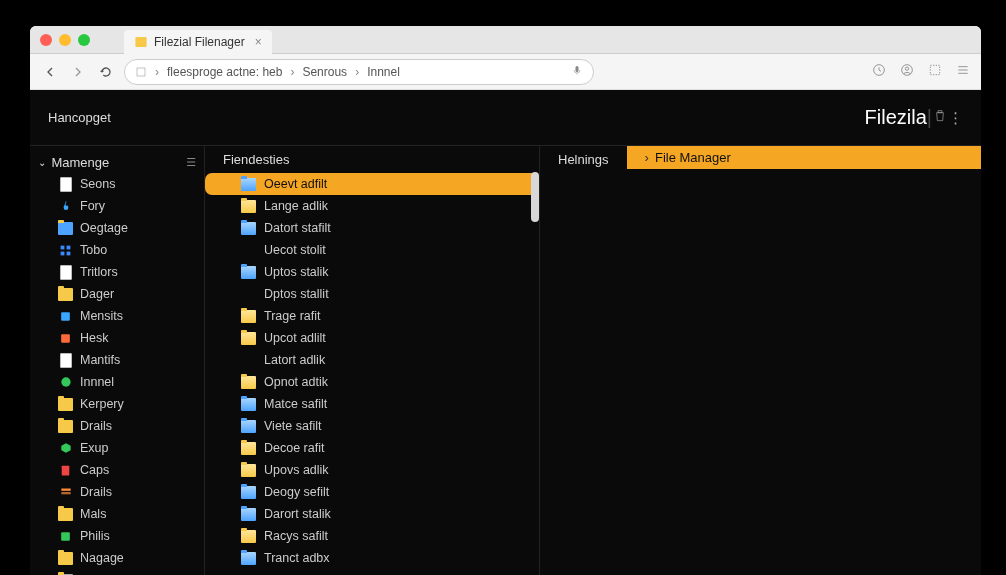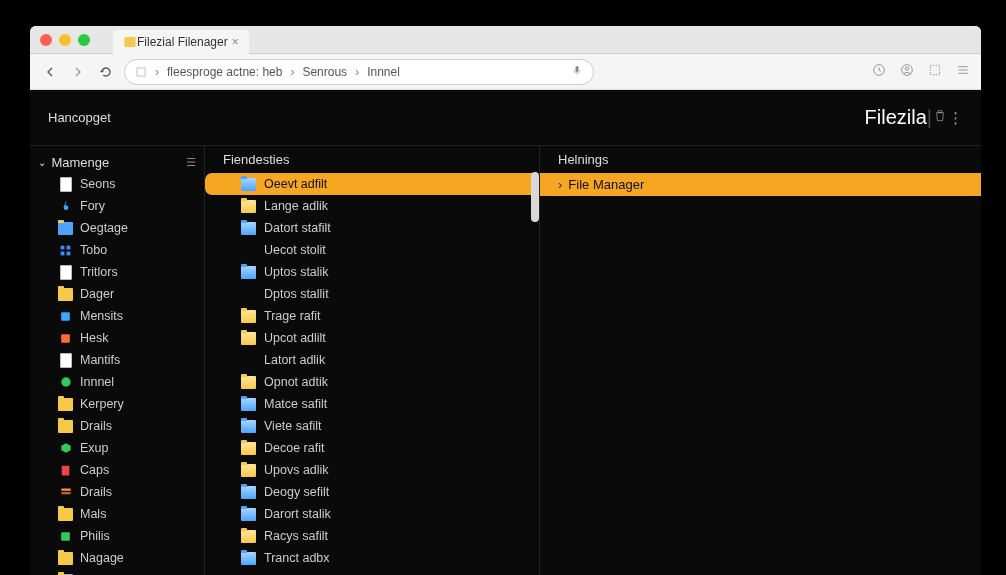--- a/index.html
+++ b/index.html
@@ -1,20 +1,20 @@
 <!DOCTYPE html>
 <html><head>
 <meta charset="utf-8">
 <style>
 * { margin:0; padding:0; box-sizing:border-box; }
 body { width:1006px; height:575px; background:#000; font-family:Arial,Helvetica,sans-serif; font-size:13px; overflow:hidden; }
 .window { position:absolute; top:26px; left:30px; right:25px; bottom:0; background:#f5f5f5; border-radius:6px 6px 0 0; overflow:hidden; display:flex; flex-direction:column; }
 .titlebar { height:28px; background:#e6e6e6; display:flex; align-items:center; padding:0 10px; gap:7px; border-bottom:1px solid #ccc; }
 .tl-btn { width:12px; height:12px; border-radius:50%; }
-.tab { margin-left:16px; display:flex; align-items:center; background:#f5f5f5; border-radius:4px 4px 0 0; padding:4px 10px; font-size:12px; color:#333; height:24px; margin-top:4px; }
+.tab { margin-left:27px; display:flex; align-items:center; gap:6px; background:#f5f5f5; border-radius:4px 4px 0 0; padding:4px 10px; font-size:12px; color:#333; height:24px; margin-top:4px; }
 .tab svg { width:14px; height:14px; }
 .tab-x { color:#888; margin-left:4px; }
 .toolbar { height:36px; background:#f5f5f5; display:flex; align-items:center; padding:0 10px; gap:8px; border-bottom:1px solid #ddd; }
 .nav-icon { width:20px; height:20px; display:flex; align-items:center; justify-content:center; color:#555; cursor:pointer; }
 .urlbar { flex:1; max-width:470px; height:26px; background:#fff; border:1px solid #ccc; border-radius:13px; display:flex; align-items:center; padding:0 10px; font-size:12px; color:#555; gap:4px; }
 .urlbar .crumb { color:#888; margin:0 4px; }
 .urlbar .voice { margin-left:auto; }
 .right-icons { margin-left:auto; display:flex; gap:12px; color:#555; }
 .right-icons span { cursor:pointer; }
 .app { flex:1; background:#0a0a0a; display:flex; flex-direction:column; overflow:hidden; }
@@ -27,21 +27,21 @@
 .sidebar-head { display:flex; align-items:center; padding:3px 10px 3px 8px; color:#ddd; font-size:13px; }
 .sidebar-head .spacer { margin-left:auto; color:#888; font-size:11px; letter-spacing:-2px; }
 .side-item { display:flex; align-items:center; gap:7px; padding:2px 0 2px 28px; color:#ccc; font-size:12.5px; cursor:pointer; line-height:18px; }
 .ico { width:15px; height:15px; display:flex; align-items:center; justify-content:center; font-size:13px; }
 .midpane { width:335px; border-right:1px solid #222; display:flex; flex-direction:column; overflow:hidden; position:relative; }
 .pane-header { padding:6px 18px; color:#ddd; font-size:13px; }
 .mid-list { flex:1; overflow-y:auto; }
 .mid-item { display:flex; align-items:center; gap:8px; padding:2px 0 2px 36px; color:#ccc; font-size:12.5px; cursor:pointer; line-height:18px;border-radius:7px; }
 .mid-item.selected { background:#f5a623; color:#111; }
 .scroll-handle { position:absolute; right:0; top:26px; width:8px; height:50px; background:#d8d8d8; border-radius:4px; }
-.rightpane { flex:1; display:flex; flex-direction:column; }
+.rightpane { flex:1; display:flex; flex-direction:row; }
 .right-list { flex:1; }
 .right-item { display:flex; align-items:center; gap:6px; padding:4px 18px; color:#111; background:#f5a623; font-size:13px; cursor:pointer; }
 .right-item .chev { color:#333; }
 .folder-icon { width:15px; height:13px; display:inline-block; background:linear-gradient(180deg,#ffe69a 0%,#f7c948 100%); border-radius:1px; position:relative; }
 .folder-icon::before { content:""; position:absolute; top:-2px; left:0; width:6px; height:3px; background:#f7c948; border-radius:1px 1px 0 0; }
 .folder-icon.blue { background:linear-gradient(180deg,#a9d6ff 0%,#4da3ff 100%); }
 .folder-icon.blue::before { background:#4da3ff; }
 .doc-icon { width:12px; height:15px; background:#fff; border:1px solid #bbb; display:inline-block; border-radius:1px; }
 svg.i { width:16px; height:16px; }
 </style>

